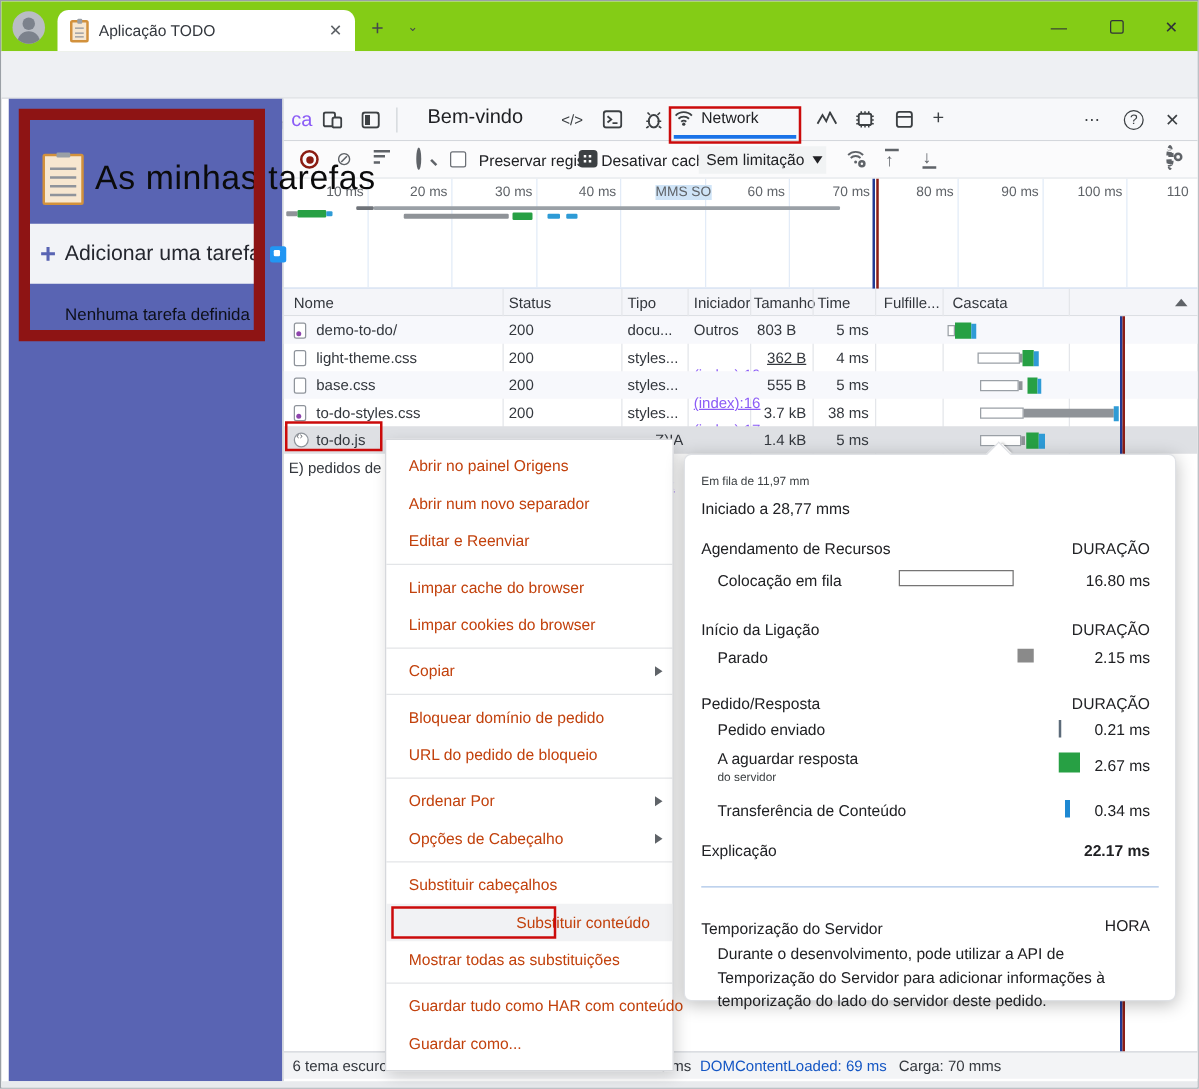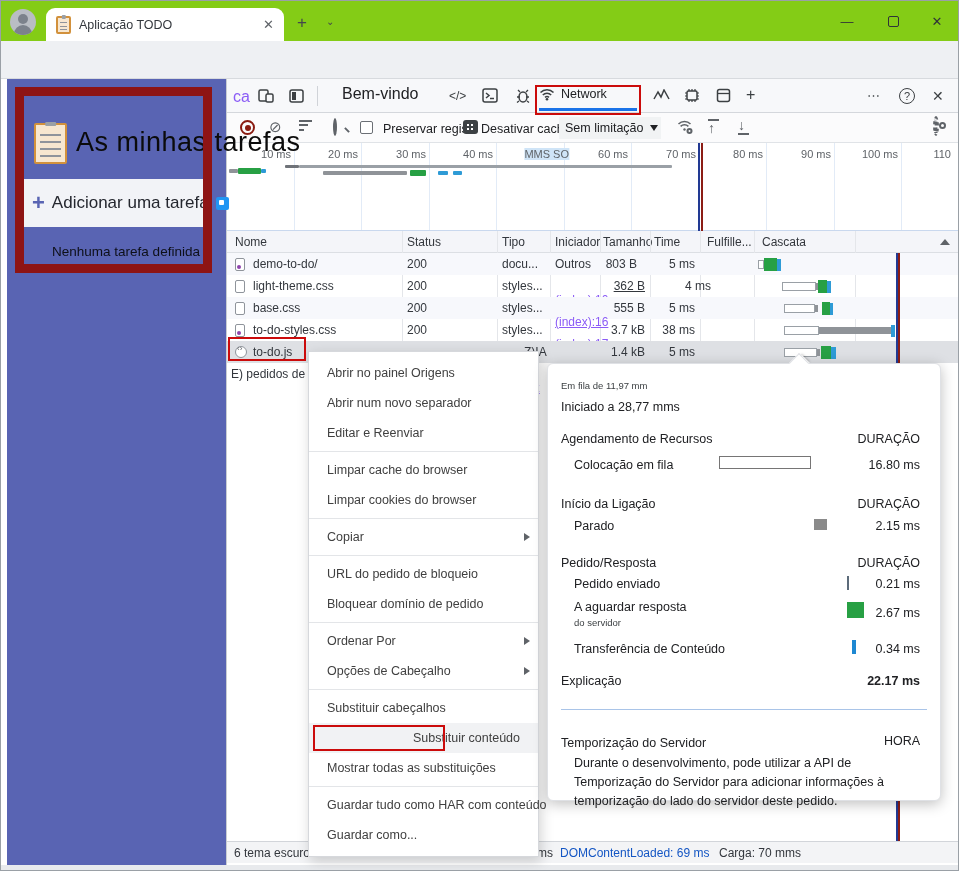--- a/index.html
+++ b/index.html
@@ -106,21 +106,21 @@
   .wf-green { position:absolute; top:5px; height:13px; background:#27a044; }
   .wf-blue { position:absolute; top:6px; height:12px; background:#2e9bd6; }
   .wf-caret { position:absolute; left:567px; top:276px; width:0; height:0; border-left:8px solid transparent; border-right:8px solid transparent; border-bottom:8px solid #fff; filter:drop-shadow(0 -1px 1px rgba(0,0,0,.25)); z-index:5; }
 
   .dt-status { position:absolute; left:0; top:762px; width:734px; height:22px; background:#f3f4f6; border-top:1px solid #d2d5da; font-size:12px; color:#33373d; }
   .st { position:absolute; top:4px; white-space:nowrap; }
   .st.blue { color:#1456c4; }
 
   
   .ctx { left:307px; top:350px; width:231px; z-index:4; background:#fff; border:1px solid #d6d8dc; box-shadow:2px 4px 12px rgba(0,0,0,.18); padding:6px 0; }
-  .mi { position:relative; height:30px; display:flex; align-items:center; padding:0 18px; font-size:12.5px; color:#404040; white-space:nowrap; }
+  .mi { position:relative; height:30px; display:flex; align-items:center; padding:0 18px; font-size:12.5px; color:#c2410c; white-space:nowrap; }
   .mi.hov { background:#f1f2f4;justify-content:flex-end; }
   .mi .sub { position:absolute; right:8px; width:0; height:0; border-top:4.5px solid transparent; border-bottom:4.5px solid transparent; border-left:6px solid #5f6368; }
   .mdiv { height:1px; background:#e3e5e8; margin:3px 0; }
   .mi-redbox { position:absolute; left:4px; top:2px; width:132px; height:26px; border:2px solid #cb0b0b; }
 
   
   .tip { left:546px; top:362px; width:394px; height:438px; z-index:5; background:#fff; border:1px solid #dfe1e5; border-radius:6px; box-shadow:0 3px 14px rgba(0,0,0,.25); font-size:12.5px; color:#202124; }
   .tip .caret { position:absolute; left:244px; top:-8px; width:14px; height:14px; background:#fff; transform:rotate(45deg); border-left:1px solid #dfe1e5; border-top:1px solid #dfe1e5; }
   .tl { position:absolute; left:13px; white-space:nowrap; }
   .tr { position:absolute; right:20px; white-space:nowrap; }
@@ -360,21 +360,21 @@
       <span class="wf-green" style="left:537px;width:13px;"></span>
       <span class="wf-blue" style="left:550px;width:4px;"></span>
     </div>
     <div class="row" style="top:196px;">
       <span class="ficon"></span>
       <span class="cell" style="left:26px;">light-theme.css</span>
       <span class="cell" style="left:180px;">200</span>
       <span class="cell" style="left:275px;">styles...</span>
       <span class="cell lnk" style="left:328px;">(index):10</span>
       <span class="cell num" style="left:348px;width:70px;text-decoration:underline;">362 B</span>
-      <span class="cell num" style="left:436px;width:48px;">4 ms</span>
+      <span class="cell num" style="left:420px;width:48px;">4 ms</span>
       <span class="wf-outline" style="left:555px;width:34px;"></span>
       <span class="wf-gray" style="left:589px;width:2px;"></span>
       <span class="wf-green" style="left:591px;width:9px;"></span>
       <span class="wf-blue" style="left:600px;width:4px;"></span>
     </div>
     <div class="row alt" style="top:218px;">
       <span class="ficon"></span>
       <span class="cell" style="left:26px;">base.css</span>
       <span class="cell" style="left:180px;">200</span>
       <span class="cell" style="left:275px;">styles...</span>
@@ -445,24 +445,24 @@
     <div class="mi">
         <span>Limpar cookies do browser</span>
       </div>
     <div class="mdiv"></div>
     <div class="mi">
         <span>Copiar</span>
         <span class="sub"></span>
       </div>
     <div class="mdiv"></div>
     <div class="mi">
+        <span>Bloquear domínio de pedido</span>
+      </div>
+    <div class="mi">
         <span>URL do pedido de bloqueio</span>
-      </div>
-    <div class="mi">
-        <span>Bloquear domínio de pedido</span>
       </div>
     <div class="mdiv"></div>
     <div class="mi">
         <span>Ordenar Por</span>
         <span class="sub"></span>
       </div>
     <div class="mi">
         <span>Opções de Cabeçalho</span>
         <span class="sub"></span>
       </div>

